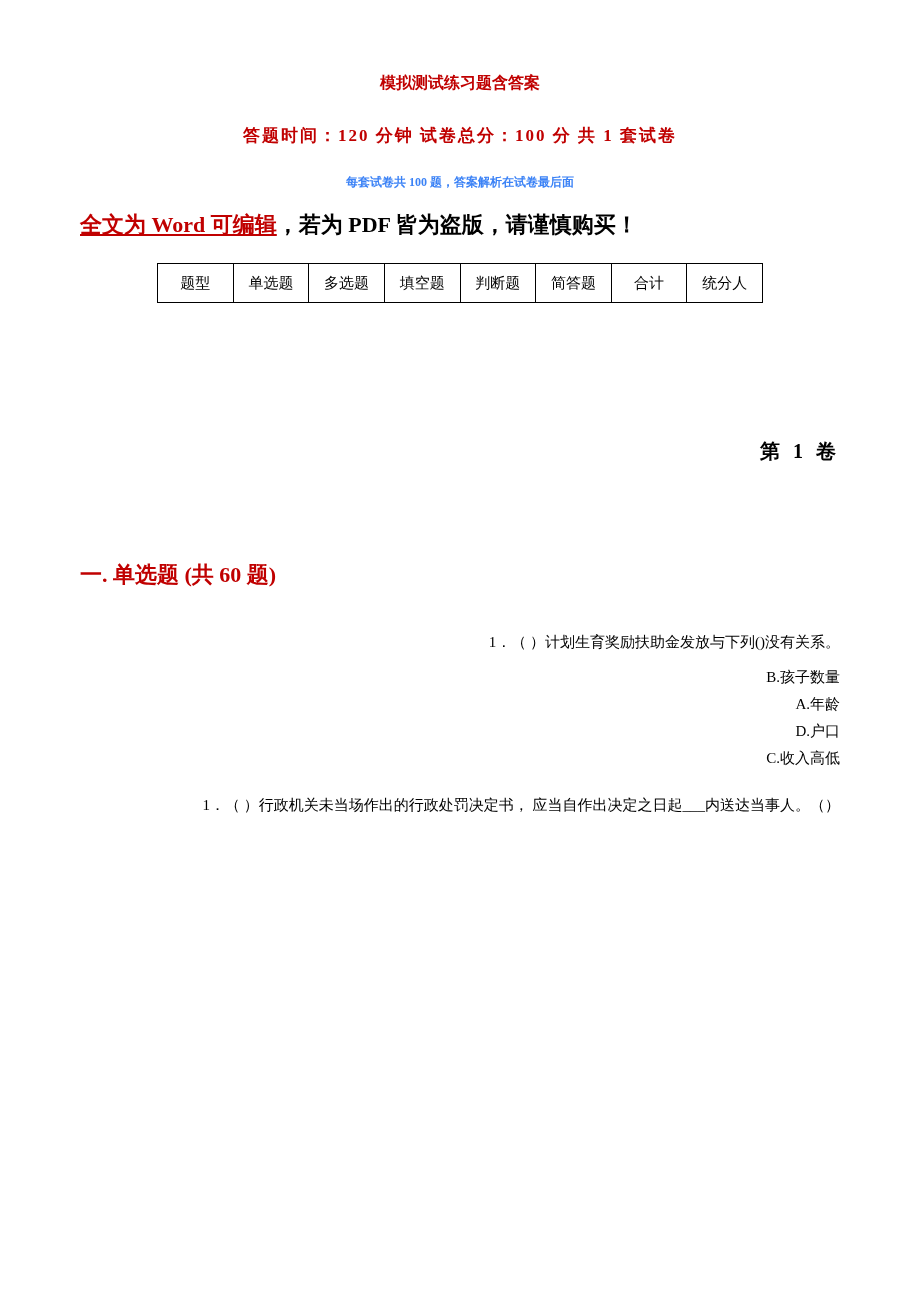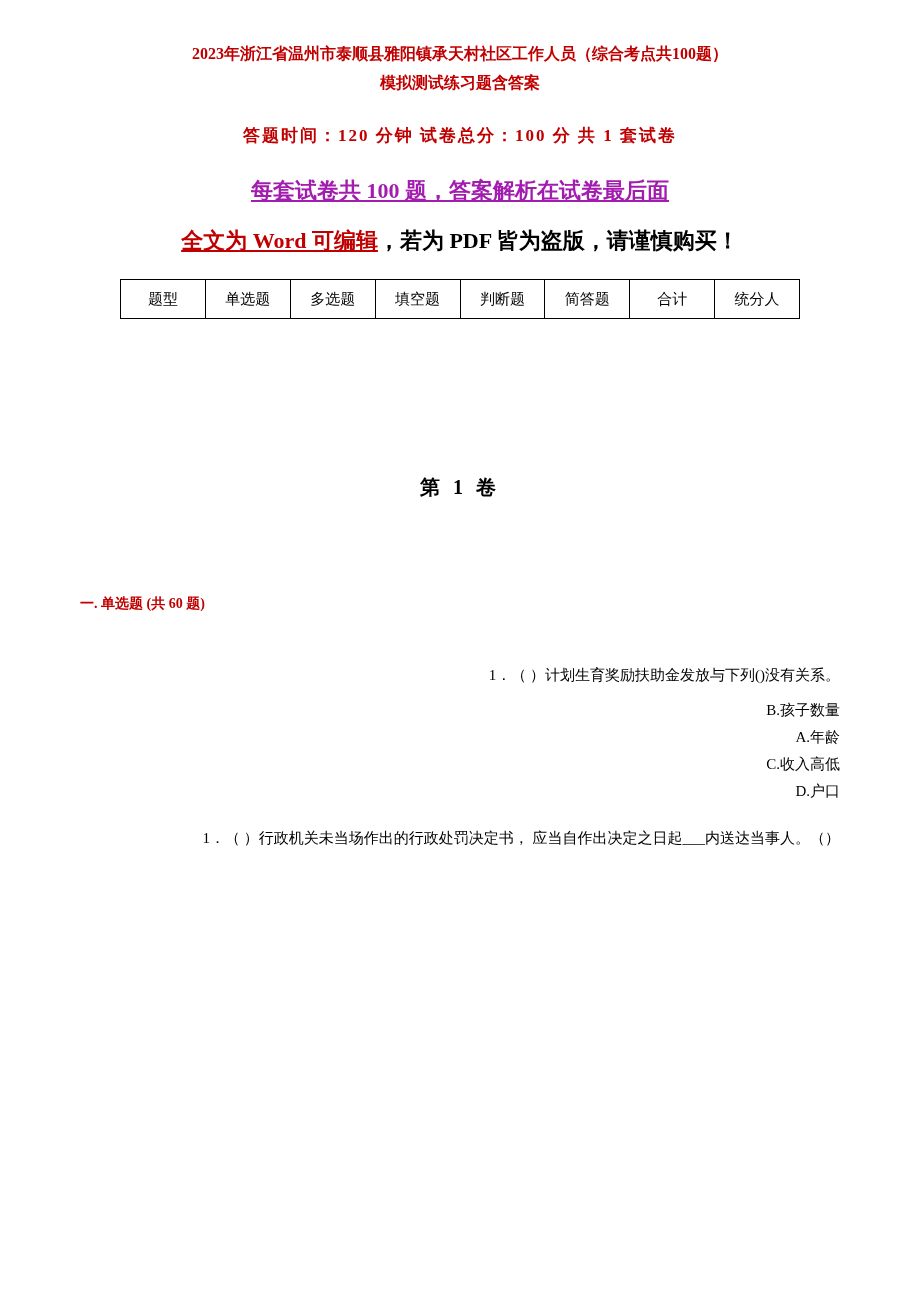--- a/index.html
+++ b/index.html
@@ -31,31 +31,29 @@
     .exam-info {
       text-align: center;
       font-size: 17px;
       font-weight: bold;
       color: #c00000;
       margin-bottom: 24px;
       letter-spacing: 2px;
     }
 
     .highlight-blue {
-      color: #a21caf;
-      text-decoration: underline;
+      color: #3b82f6;
       font-weight: bold;
-      font-size: 22px;
+      font-size: 12px;
       text-align: center;
       display: block;
       margin-bottom: 14px;
     }
 
     .word-notice {
-      text-align: center;
       font-size: 22px;
       font-weight: bold;
       margin-bottom: 2px;
       line-height: 1.7;
     }
 
     .word-notice .red-part {
       color: #c00000;
       text-decoration: underline;
     }
@@ -63,49 +61,49 @@
     .word-notice .black-part {
       color: #000000;
     }
 
     .score-table-wrap {
       margin: 20px 0 16px 0;
     }
 
     .score-table {
       border-collapse: collapse;
-      width: 680px;
+      width: 606px;
       margin: 4px auto;
     }
 
     .score-table td {
       border: 1px solid #000;
       padding: 7px 10px;
       text-align: center;
       font-size: 15px;
       min-width: 70px;
     }
 
     .spacer {
       height: 40px;
     }
 
     .section-title-center {
-      text-align: center;
+      text-align: right;
       font-size: 20px;
       font-weight: bold;
-      margin: 56px 0 30px 0;
+      margin: 36px 0 30px 0;
       letter-spacing: 4px;
     }
 
     .sub-section-title {
-      font-size: 14px;
+      font-size: 22px;
       font-weight: bold;
       color: #c00000;
-      margin: 20px 0 22px 0;
+      margin: 20px 0 12px 0;
     }
 
     .question-block {
       margin-bottom: 20px;
       text-align: right;
     }
 
     .question-text {
       font-size: 15px;
       margin-bottom: 8px;
@@ -119,21 +117,21 @@
     }
 
     .divider-space {
       height: 24px;
     }
   </style>
 </head>
 <body>
 
 <div class="page-title">
-  <span>2023年浙江省温州市泰顺县雅阳镇承天村社区工作人员（综合考点共100题）</span><br>
+  <br>
   <span>模拟测试练习题含答案</span>
 </div>
 
 <div class="exam-info">答题时间：120 分钟      试卷总分：100 分      共 1 套试卷</div>
 
 <span class="highlight-blue">每套试卷共 100 题，答案解析在试卷最后面</span>
 
 <div class="word-notice">
   <span class="red-part">全文为 Word 可编辑</span><span class="black-part">，若为 PDF 皆为盗版，请谨慎购买！</span>
 </div>
@@ -163,19 +161,19 @@
 <div class="spacer"></div>
 
 <div class="sub-section-title">一. 单选题 (共 60 题)</div>
 
 <div class="divider-space"></div>
 
 <div class="question-block">
   <div class="question-text">1．（ ）计划生育奖励扶助金发放与下列()没有关系。</div>
   <div class="option-line">B.孩子数量</div>
   <div class="option-line">A.年龄</div>
+  <div class="option-line">D.户口</div>
   <div class="option-line">C.收入高低</div>
-  <div class="option-line">D.户口</div>
 </div>
 
 <div class="question-block">
   <div class="question-text">1．（ ）行政机关未当场作出的行政处罚决定书，  应当自作出决定之日起___内送达当事人。（）</div>
 </div>
 
 </body></html>

